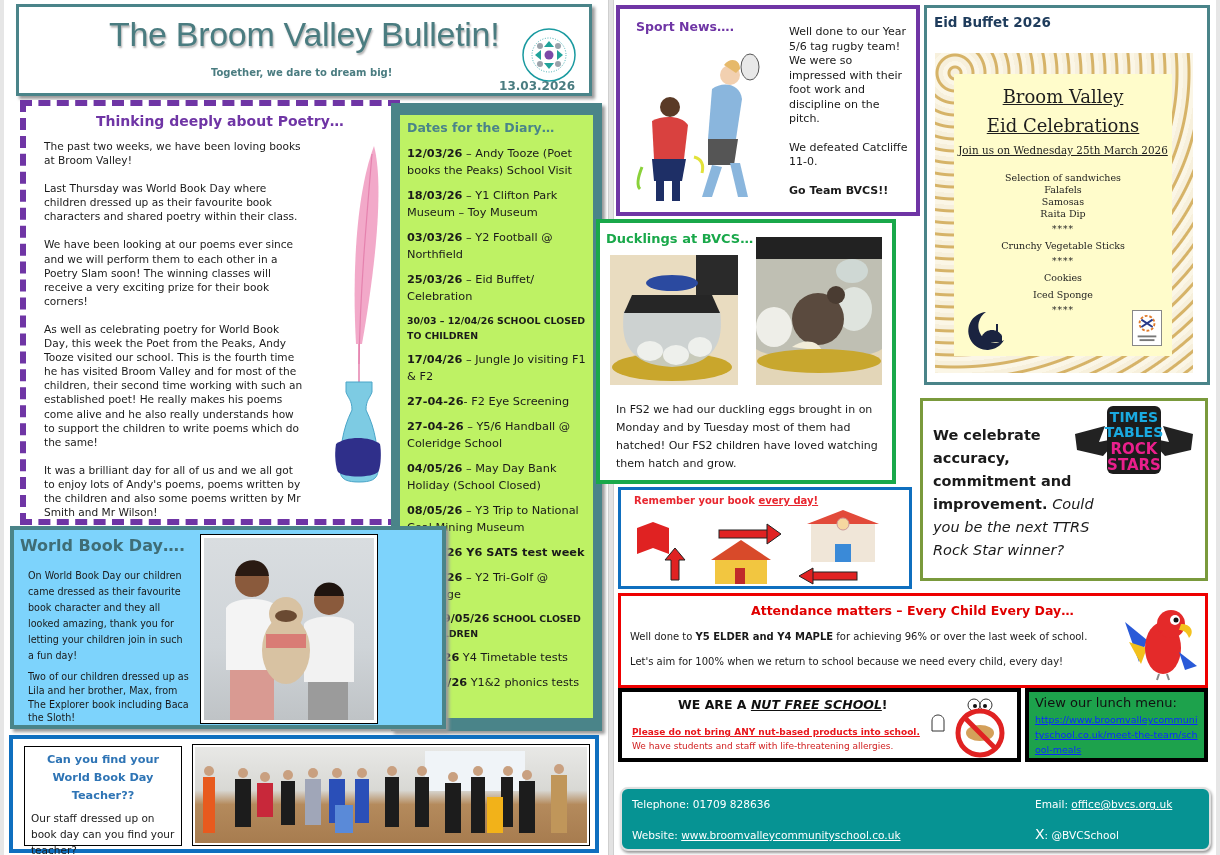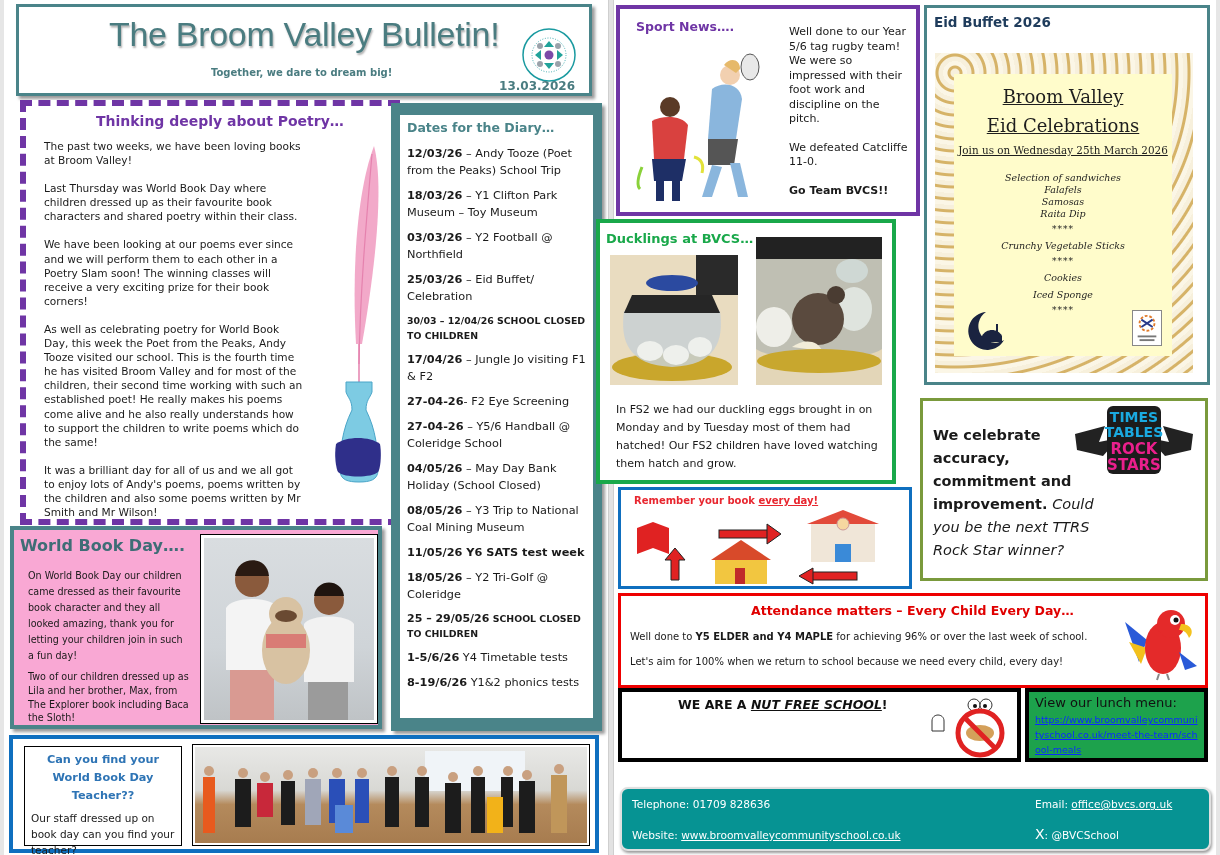--- a/index.html
+++ b/index.html
@@ -19,28 +19,28 @@
 
   
   .poetry { left: 20px; top: 100px; width: 380px; height: 425px; border: 6px dashed #6f35a5; background: #fff; }
   .poetry h2 { position: absolute; left: 70px; top: 7px; font-size: 14px; color: #6f35a5; font-weight: bold; }
   .poetry .body { position: absolute; left: 18px; top: 33px; width: 262px; font-size: 10.6px; line-height: 14.1px; color: #1a1a1a; }
   .poetry .body p { margin-bottom: 14px; }
   .quill { position: absolute; left: 300px; top: 38px; width: 62px; height: 340px; }
 
   
   .diary { left: 391px; top: 103px; width: 211px; height: 628px; background: #4a8489; box-shadow: 3px 3px 3px #9a9a9a; }
-  .diary-inner { position: absolute; left: 9px; top: 12px; width: 193px; height: 603px; background: #ffffff; padding: 5px 7px; }
+  .diary-inner { position: absolute; left: 9px; top: 12px; width: 193px; height: 603px; background: #bef264; padding: 5px 7px; }
   .diary h3 { font-size: 12.5px; color: #4a8489; font-weight: bold; margin-bottom: 10px; }
   .diary .entry { font-size: 11.3px; line-height: 17px; margin-bottom: 8px; color: #1a1a1a; }
   .diary .entry b { font-weight: bold; }
   .diary .entry.caps { font-size: 9.4px; font-weight: bold; line-height: 15px; }
 
   
-  .wbd { left: 10px; top: 526px; width: 372px; height: 203px; border: 4px solid #4a8489; background: #f9a8d4; box-shadow: 3px 3px 3px #9a9a9a; }
+  .wbd { left: 10px; top: 526px; width: 436px; height: 203px; border: 4px solid #4a8489; background: #7dd3fc; box-shadow: 3px 3px 3px #9a9a9a; }
   .wbd h2 { position: absolute; left: 6px; top: 6px; font-size: 16px; color: #3f6d76; font-weight: bold; }
   .wbd .body { position: absolute; left: 14px; top: 38px; width: 162px; font-size: 9.6px; line-height: 16px; color: #1a1a1a; }
   .wbd .body p.small { line-height: 13.8px; margin-top: 6px; }
   .wbd-photo { position: absolute; left: 186px; top: 4px; width: 178px; height: 190px; border: 1.5px solid #000; padding: 3px; background:#fff; }
   .wbd-photo .img { width: 100%; height: 100%; background: linear-gradient(180deg,#d9dde0 0%,#cfd4d8 60%,#bfc3c6 100%); position: relative; overflow: hidden; }
 
   
   .teacher { left: 9px; top: 735px; width: 590px; height: 118px; border: 4px solid #0f6fbf; background: #fff; }
   .teacher-text { position: absolute; left: 11px; top: 7px; width: 158px; height: 100px; border: 1.5px solid #000; padding: 4px 6px; }
   .teacher-text h3 { font-size: 11.3px; color: #2e74b5; font-weight: bold; text-align: center; line-height: 18px; }
@@ -63,21 +63,21 @@
   .duck .body { position: absolute; left: 16px; top: 178px; width: 275px; font-size: 11px; line-height: 18px; color:#1a1a1a; }
 
   
   .eid { left: 924px; top: 5px; width: 286px; height: 380px; border: 3px solid #4a8489; background: #fff; }
   .eid h2 { position: absolute; left: 7px; top: 6px; font-size: 13.5px; color: #1f3c5c; font-weight: bold; }
   .eid-poster { position: absolute; left: 8px; top: 45px; width: 258px; height: 320px; background: repeating-radial-gradient(circle at 20px 20px, #f7f0dc 0 4px, #d6b368 5px 7px, #fbf6e6 8px 12px), #d9b86a; }
   .eid-inner { position: absolute; left: 19px; top: 21px; width: 218px; height: 282px; background: #fffccb; text-align: center; font-family: "DejaVu Serif", serif; color: #1e1e1e; }
   .eid-inner .t1 { font-size: 18px; text-decoration: underline; margin-top: 12px; }
   .eid-inner .t2 { font-size: 18px; text-decoration: underline; margin-top: 8px; }
   .eid-inner .t3 { font-size: 10.4px; text-decoration: underline; margin-top: 8px; }
-  .eid-inner .menu { font-size: 9.5px; line-height: 12px; margin-top: 16px; font-style: italic; }
+  .eid-inner .menu { font-size: 9.5px; line-height: 12px; margin-top: 16px; }
   .eid-inner .sep { font-size: 9px; margin: 3px 0 5px; letter-spacing: 1px; }
   .moon { position: absolute; left: 8px; top: 236px; width: 46px; height: 40px; }
   .caterer { position: absolute; right: 10px; top: 236px; width: 30px; height: 36px; border: 1px solid #888; background: #fff; }
 
   
   .ttrs { left: 920px; top: 398px; width: 288px; height: 183px; border: 3px solid #7a9a3c; background: #fff; }
   .ttrs .body { position: absolute; left: 10px; top: 23px; width: 170px; font-size: 14.5px; line-height: 23px; color:#1a1a1a; }
   .ttrs .body b { font-weight: bold; }
   .ttrs .body i { font-style: italic; font-weight: normal; }
   .ttrs-logo { position: absolute; left: 148px; top: 3px; width: 126px; height: 74px; }
@@ -158,21 +158,21 @@
     <path d="M46 10 C40 80 34 150 33 220" stroke="#e582ae" stroke-width="1.2" fill="none"></path>
     <line x1="33" y1="200" x2="33" y2="240" stroke="#e582ae" stroke-width="1.5"></line>
     <path d="M20 238 h26 v10 c-2 6 -6 8 -6 18 c10 20 12 40 12 60 c0 10 -8 12 -19 12 c-11 0 -19 -2 -19 -12 c0 -20 2 -40 12 -60 c0 -10 -4 -12 -6 -18z" fill="#7dcbe3" stroke="#4aa5c8"></path>
     <path d="M10 300 c10 -8 34 -8 44 0 c2 12 0 26 -2 28 c-6 6 -34 6 -40 0 c-2 -4 -4 -16 -2 -28z" fill="#2f2f8a"></path>
   </svg>
 </div>
 
 <div class="abs diary">
   <div class="diary-inner">
     <h3>Dates for the Diary…</h3>
-    <div class="entry"><b>12/03/26</b><span> – Andy Tooze (Poet from the Peaks) School Trip</span></div>
+    <div class="entry"><b>12/03/26</b><span> – Andy Tooze (Poet books the Peaks) School Visit</span></div>
     <div class="entry"><b>18/03/26</b><span> – Y1 Clifton Park Museum – Toy Museum</span></div>
     <div class="entry"><b>03/03/26</b><span> – Y2 Football @ Northfield</span></div>
     <div class="entry"><b>25/03/26</b><span> – Eid Buffet/ Celebration</span></div>
     <div class="entry caps"><b>30/03 – 12/04/26 SCHOOL CLOSED TO CHILDREN</b><span></span></div>
     <div class="entry"><b>17/04/26</b><span> – Jungle Jo visiting F1 &amp; F2</span></div>
     <div class="entry"><b>27-04-26</b><span>- F2 Eye Screening</span></div>
     <div class="entry"><b>27-04-26</b><span> – Y5/6 Handball @ Coleridge School</span></div>
     <div class="entry"><b>04/05/26</b><span> – May Day Bank Holiday (School Closed)</span></div>
     <div class="entry"><b>08/05/26</b><span> – Y3 Trip to National Coal Mining Museum</span></div>
     <div class="entry"><b>11/05/26 Y6 SATS test week</b><span></span></div>
@@ -388,20 +388,21 @@
     <circle cx="56" cy="18" r="5" fill="#fff"></circle>
       <circle cx="57" cy="18" r="2.5" fill="#111"></circle>
     <path d="M62 22 c10 0 14 8 8 14 c-2 -6 -6 -8 -10 -8z" fill="#f4c21e"></path>
     <path d="M60 50 l18 14 l-12 4z" fill="#2a5ad8"></path>
       <path d="M40 72 l-2 6 M48 72 l2 6" stroke="#888" stroke-width="2"></path>
   </svg>
 </div>
 
 <div class="abs nut">
   <h3><span style="font-style:normal;text-decoration:none">WE ARE A </span><span>NUT FREE SCHOOL</span><span style="font-style:normal;text-decoration:none">!</span></h3>
+  <p><u>Please do not bring ANY nut-based products into school.</u><span> We have students and staff with life-threatening allergies.</span></p>
   <svg class="nut-icon" viewBox="0 0 92 64">
     <circle cx="52" cy="10" r="6" fill="#fff" stroke="#333"></circle>
       <circle cx="64" cy="10" r="6" fill="#fff" stroke="#333"></circle>
     <circle cx="53" cy="11" r="2" fill="#111"></circle>
       <circle cx="63" cy="11" r="2" fill="#111"></circle>
     <path d="M10 26 c0 -8 12 -8 12 0 v10 h-12z" fill="#fff" stroke="#333"></path>
     <circle cx="58" cy="38" r="22" fill="#fff" stroke="#e02222" stroke-width="5"></circle>
     <ellipse cx="58" cy="38" rx="14" ry="8" fill="#d4a05a"></ellipse>
     <line x1="42" y1="22" x2="74" y2="54" stroke="#e02222" stroke-width="5"></line>
   </svg>

